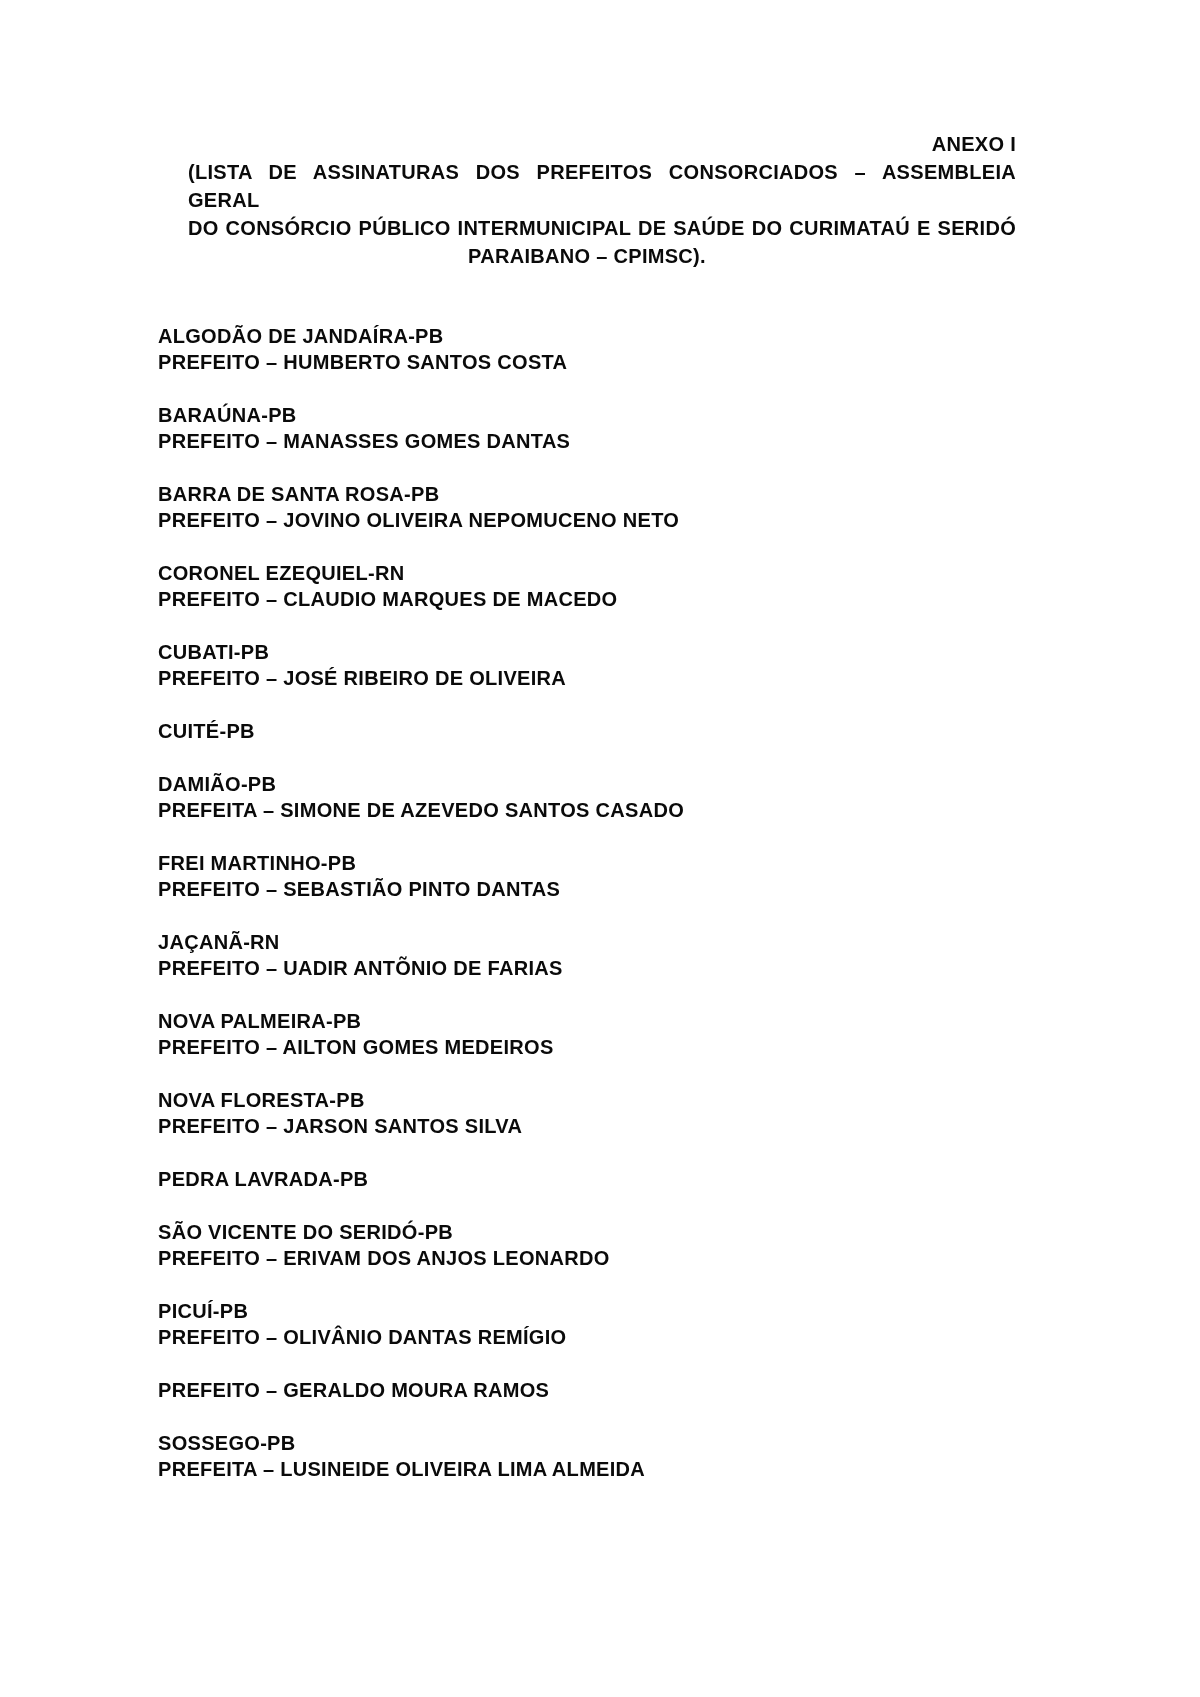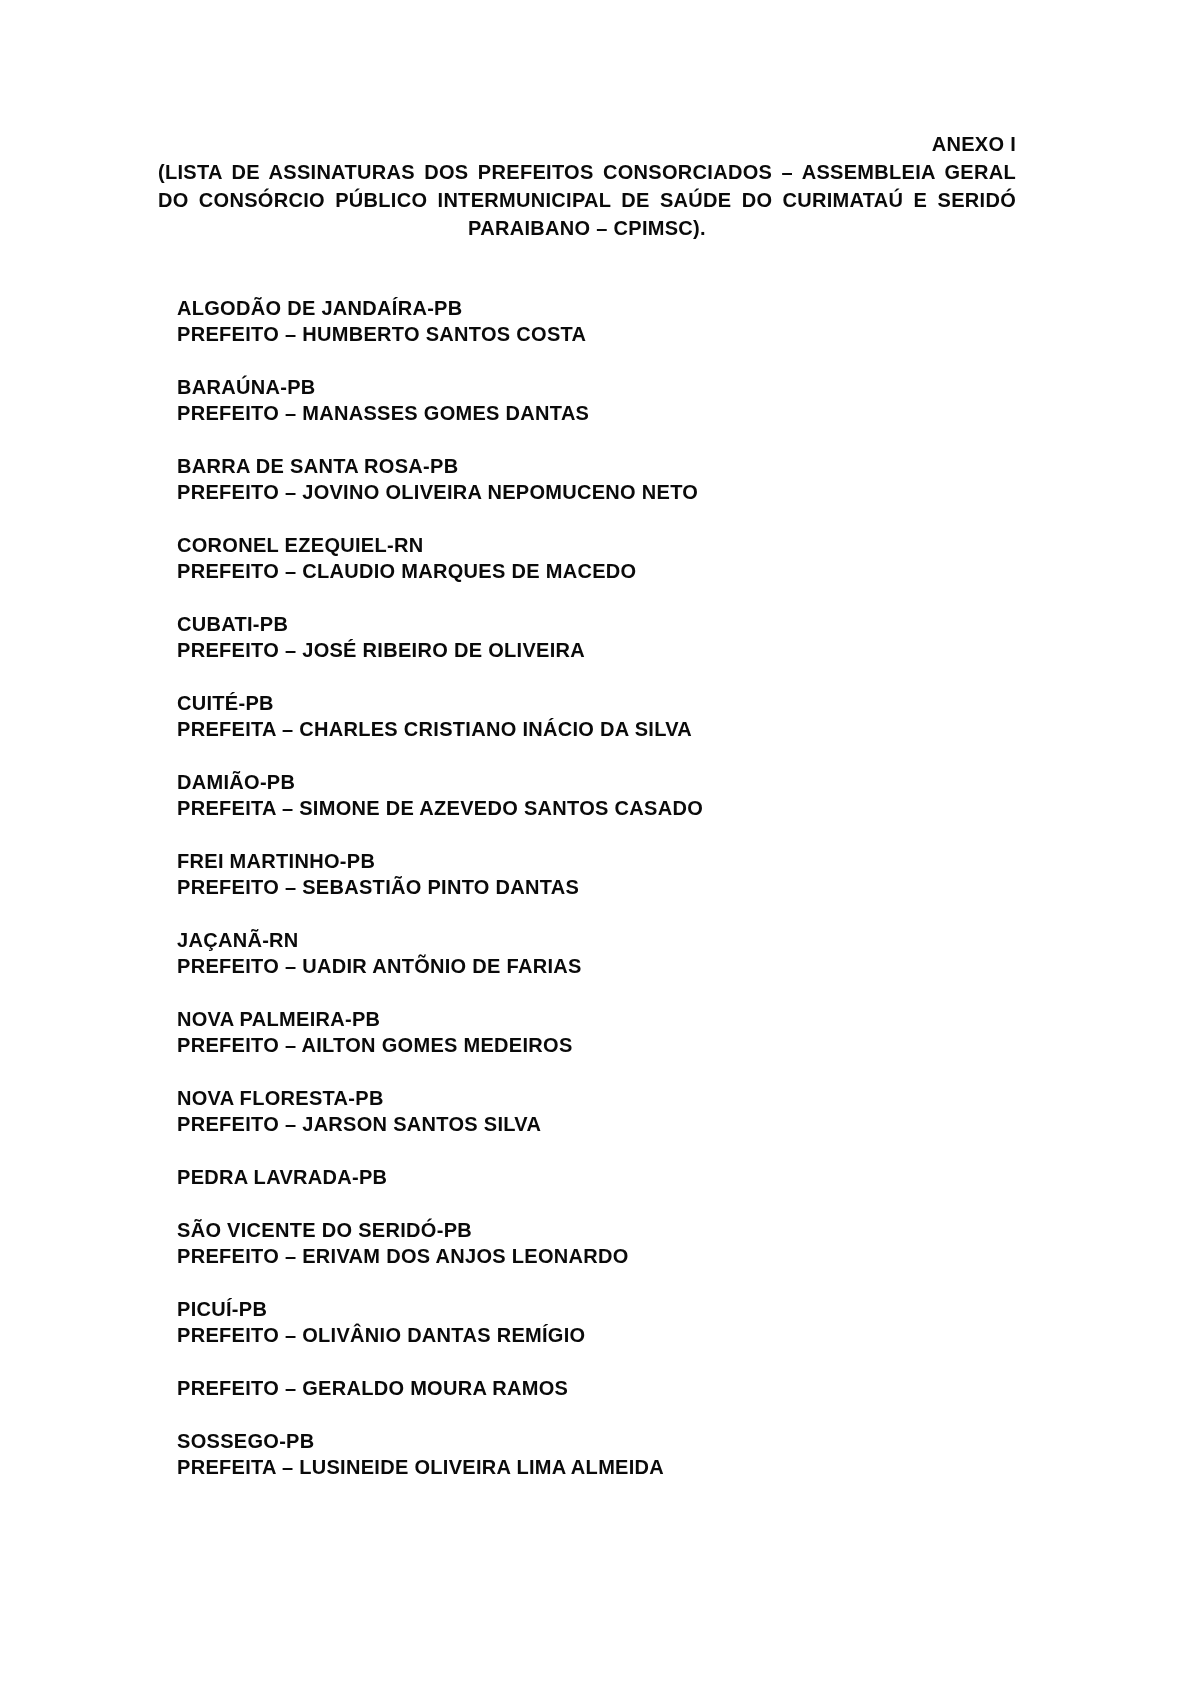--- a/index.html
+++ b/index.html
@@ -31,24 +31,24 @@
   .intro p {
     margin: 0;
     font-size: 20px;
     line-height: 28px;
     letter-spacing: 0.3px;
     text-align: center;
   }
   .intro .justify-line {
     text-align: justify;
     text-align-last: justify;
+    margin-left: 30px;
   }
   .roster {
     margin-top: 53px;
-    margin-left: 19px;
   }
   .entry {
     margin-bottom: 27px;
     font-size: 20px;
     line-height: 26px;
     letter-spacing: 0.3px;
   }
   .entry .municipality,
   .entry .officer-line {
     display: block;
@@ -89,21 +89,20 @@
       <span class="officer-line"><span>PREFEITO</span><span> – </span><span>CLAUDIO MARQUES DE MACEDO</span></span>
     </div>
 
     <div class="entry">
       <span class="municipality">CUBATI-PB</span>
       <span class="officer-line"><span>PREFEITO</span><span> – </span><span>JOSÉ RIBEIRO DE OLIVEIRA</span></span>
     </div>
 
     <div class="entry">
       <span class="municipality">CUITÉ-PB</span>
-      <span class="officer-line"><span>PREFEITA</span><span> – </span><span>CHARLES CRISTIANO INÁCIO DA SILVA</span></span>
     </div>
 
     <div class="entry">
       <span class="municipality">DAMIÃO-PB</span>
       <span class="officer-line"><span>PREFEITA</span><span> – </span><span>SIMONE DE AZEVEDO SANTOS CASADO</span></span>
     </div>
 
     <div class="entry">
       <span class="municipality">FREI MARTINHO-PB</span>
       <span class="officer-line"><span>PREFEITO</span><span> – </span><span>SEBASTIÃO PINTO DANTAS</span></span>

